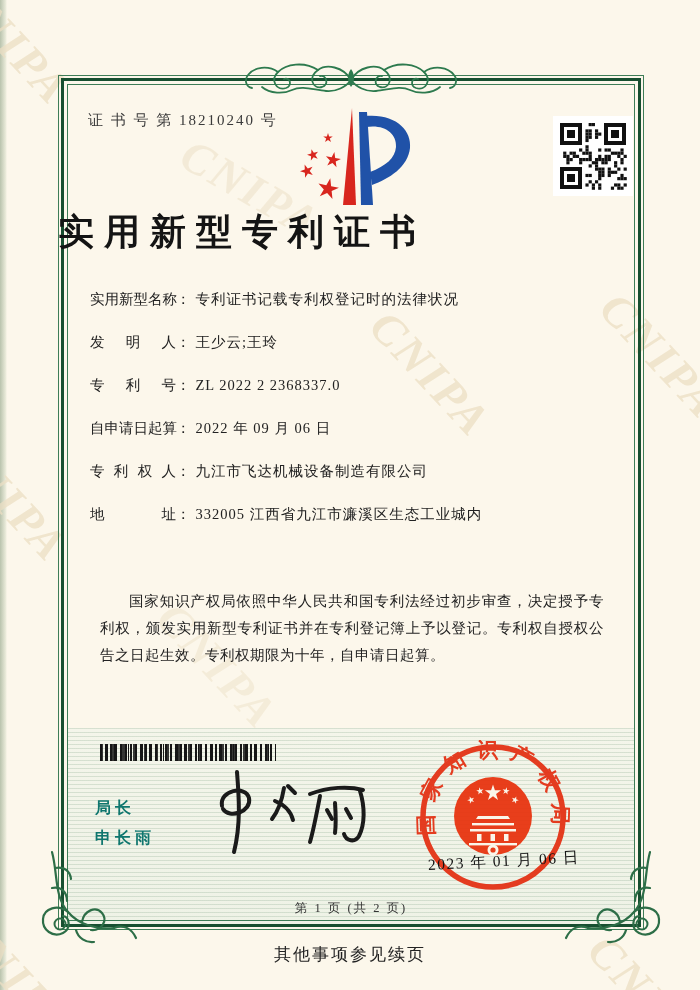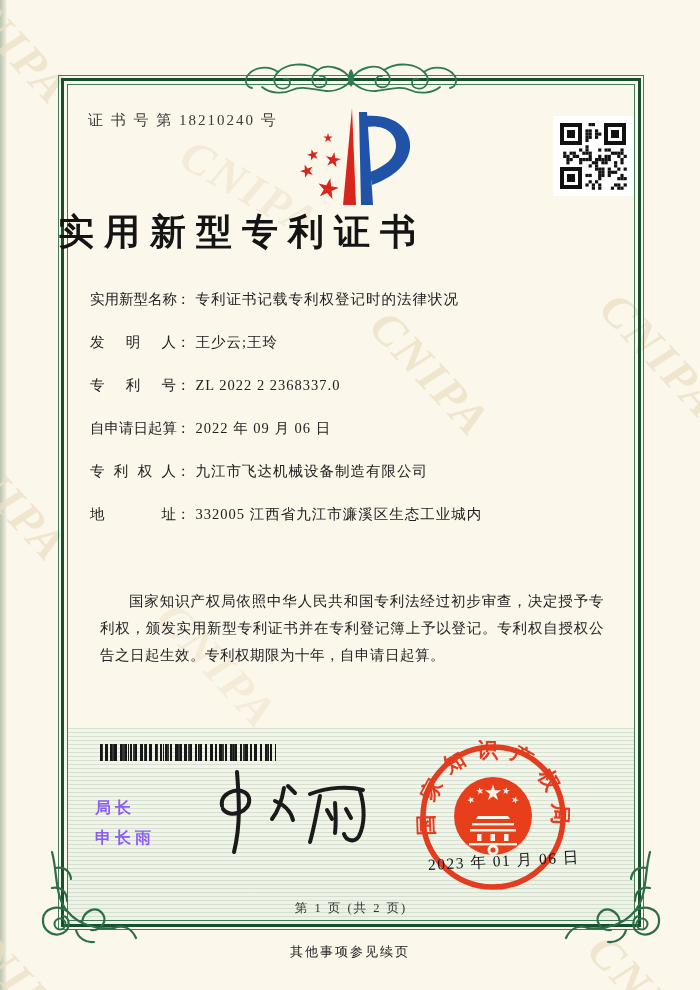--- a/index.html
+++ b/index.html
@@ -39,28 +39,28 @@
          text-align:justify;z-index:4;color:#222;}
   .paras p{margin:10px;text-indent:2em;letter-spacing:.5px;}
   
   .barcode{position:absolute;left:100px;top:744px;width:176px;height:17px;z-index:4;
     background-image:
       repeating-linear-gradient(90deg,#161616 0 2px,rgba(0,0,0,0) 2px 5px),
       repeating-linear-gradient(90deg,#161616 0 1px,rgba(0,0,0,0) 1px 7px),
       repeating-linear-gradient(90deg,rgba(22,22,22,.85) 0 3px,rgba(0,0,0,0) 3px 11px);}
   .sig-labels{position:absolute;left:95px;top:793px;z-index:4;
       font-family:"Liberation Sans","DejaVu Sans",sans-serif;font-size:16px;font-weight:600;
-      letter-spacing:4px;color:#8b5cf6;line-height:30px;}
+      letter-spacing:4px;color:#0f766e;line-height:30px;}
   .signature{position:absolute;left:192px;top:762px;z-index:4;}
   .seal{position:absolute;left:416px;top:740px;z-index:5;opacity:.94;}
   .seal-date{position:absolute;left:428px;top:851px;z-index:6;font-size:15.5px;letter-spacing:1.5px;
       color:#141414;transform:rotate(-3deg);white-space:nowrap;}
   .page-info{position:absolute;left:58px;top:900px;width:586px;text-align:center;font-size:12.5px;
       letter-spacing:2px;color:#333;z-index:4;}
-  .footer-note{position:absolute;left:0;top:943px;width:700px;text-align:center;font-size:13px;
+  .footer-note{position:absolute;left:0;top:943px;width:700px;text-align:center;font-size:17px;
       letter-spacing:2px;color:#222;z-index:4;}
 </style>
 </head>
 <body>
 
 <svg width="0" height="0" style="position:absolute">
   <defs>
     <path id="star" d="M0,-1 L0.2245,-0.309 L0.951,-0.309 L0.363,0.118 L0.588,0.809 L0,0.382 L-0.588,0.809 L-0.363,0.118 L-0.951,-0.309 L-0.2245,-0.309 Z"></path>
   </defs>
 </svg>

